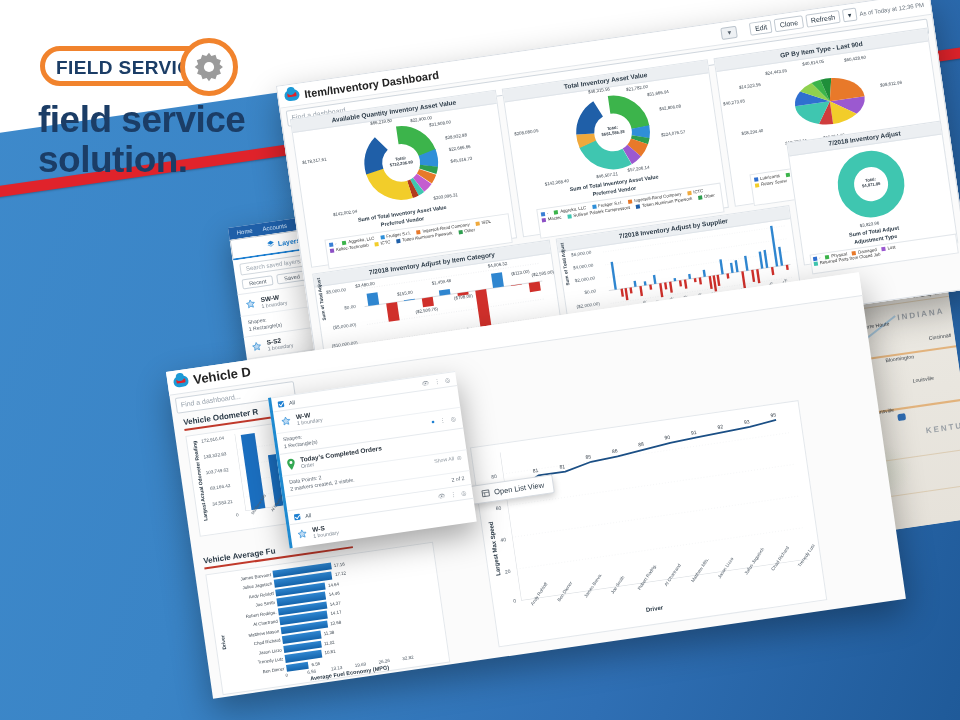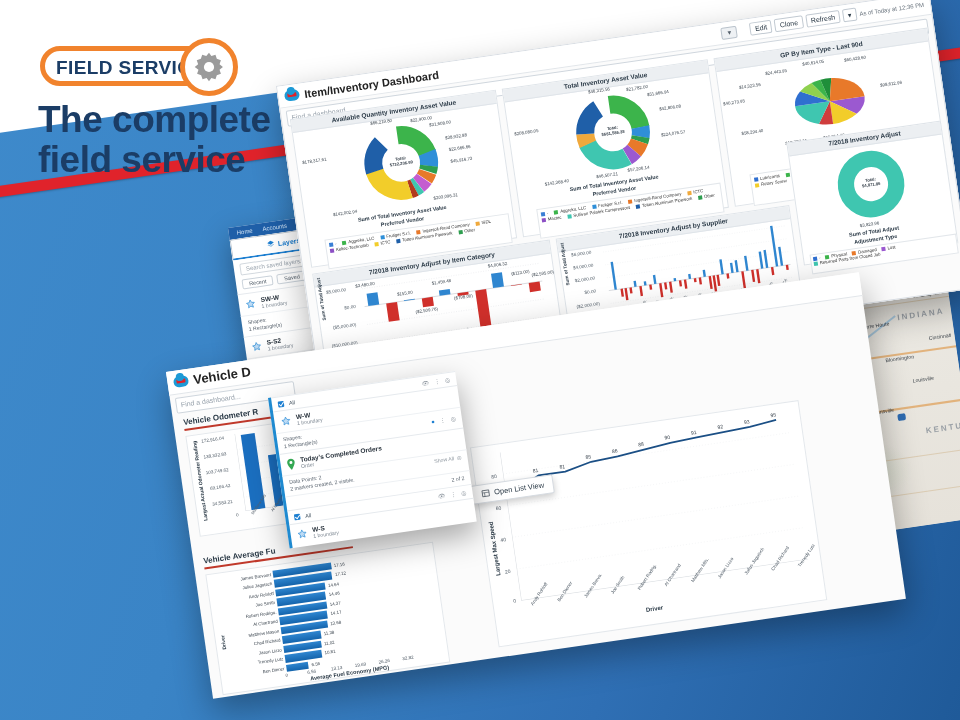--- a/index.html
+++ b/index.html
@@ -111,22 +111,22 @@
   <div class="logo">
     <div class="logo-pill"></div>
     <div class="logo-text">FIELD SERVICE</div>
     <div class="logo-ring"></div>
     <svg class="gear" viewBox="0 0 100 100">
       <path fill="#9b9b9b" d="M50 8l7 10 12-4 4 12 12 4-4 12 10 8-10 8 4 12-12 4-4 12-12-4-7 10-7-10-12 4-4-12-12-4 4-12L8 50l10-8-4-12 12-4 4-12 12 4z"></path>
       <circle cx="50" cy="50" r="15" fill="#fff"></circle>
     </svg>
   </div>
   <div class="headline">
-    <div>The complete</div>
     <div>field service</div>
+    <div>solution.</div>
   </div>
 
   <div class="lp" style="left:228px;top:228px;width:210px;height:230px;transform:rotate(-8.2deg);transform-origin:0 0;">
     <div class="lp-nav">
       <span>Home</span>
       <span>Accounts</span>
       <span>Orders</span>
       <span>Q</span>
     </div>
     <div class="lp-tabs">

